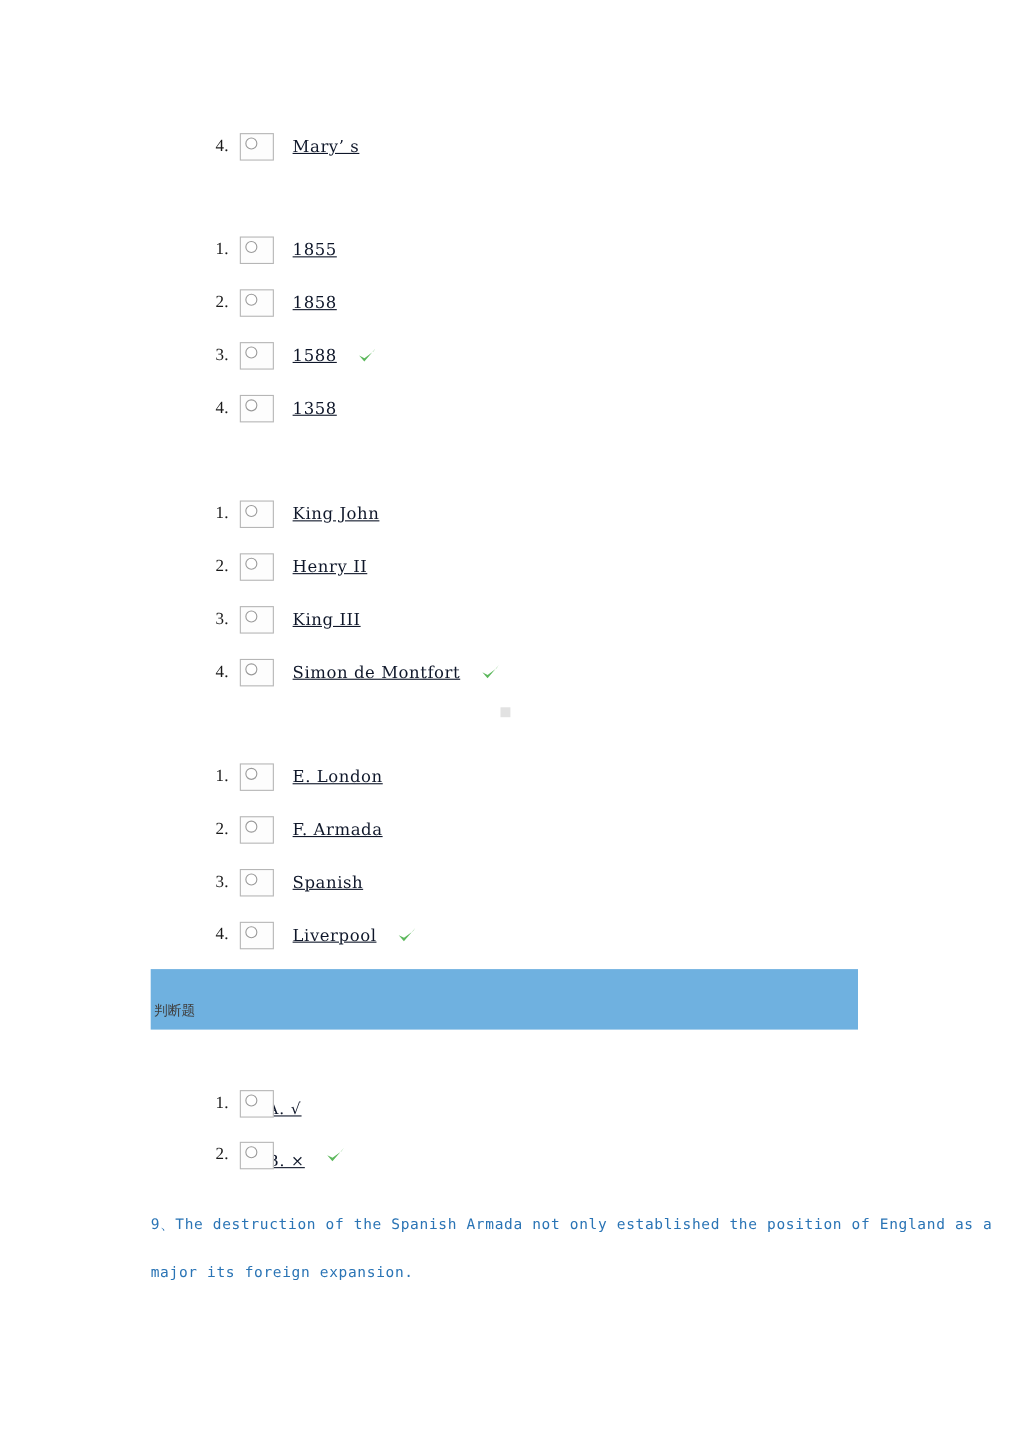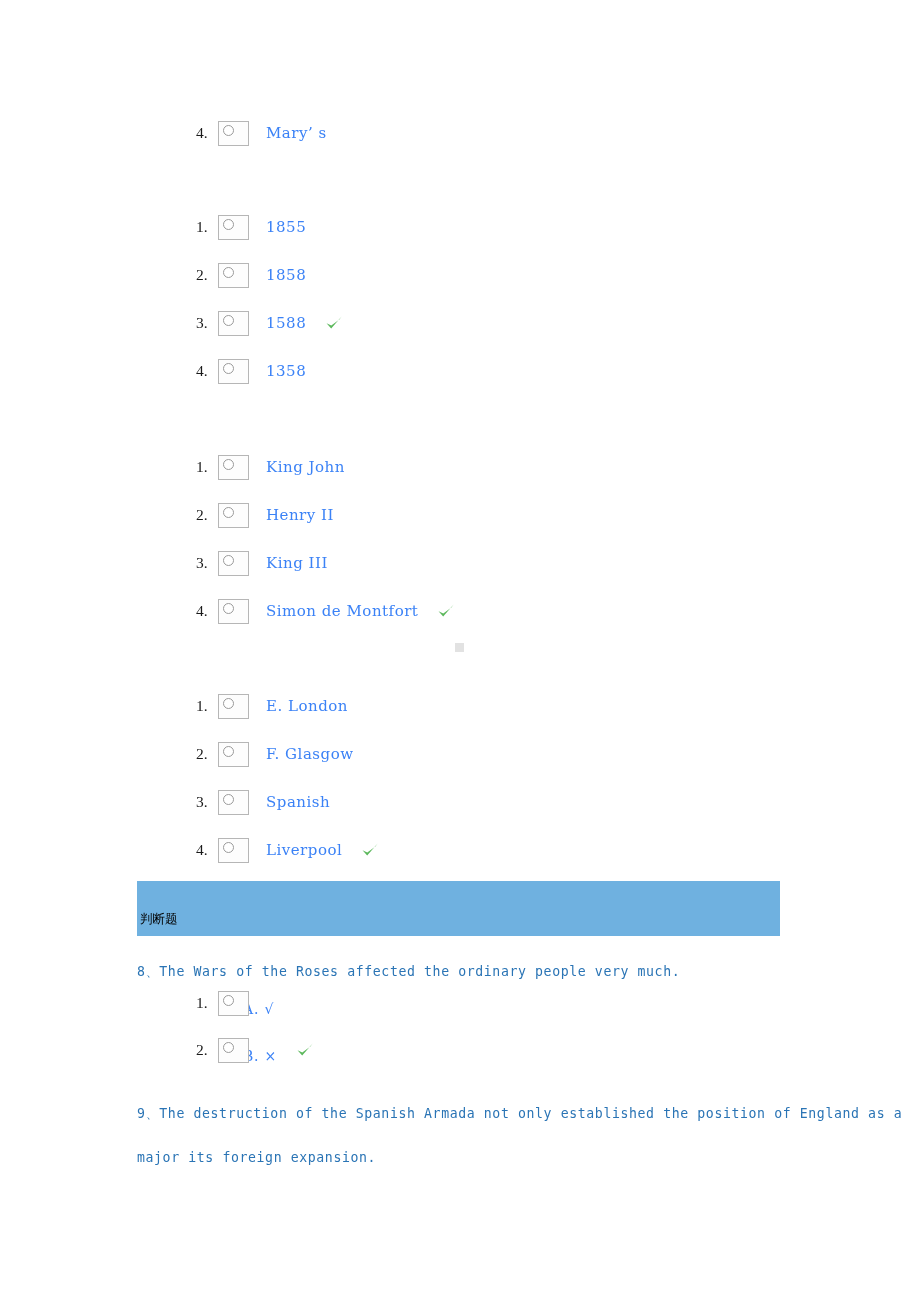--- a/index.html
+++ b/index.html
@@ -84,24 +84,25 @@
     top: 3px;
     width: 9px;
     height: 9px;
     border: 1.4px solid #9a9a9a;
     border-radius: 50%;
     background: #ffffff;
   }
   .opt .olabel {
     font-family: "DejaVu Serif", "Liberation Serif", serif;
     font-size: 15px;
-    color: #3b82f6;
+    color: #0f172a;
     margin-left: 17px;
     white-space: nowrap;
     letter-spacing: 0.5px;
+    text-decoration: underline;
   }
   
   .opt.tf .olabel {
     margin-left: -6px;
     font-size: 14px;
     align-self: flex-end;
     margin-bottom: 1px;
     letter-spacing: 0.8px;
   }
 
@@ -120,21 +121,21 @@
     left: 137px;
     width: 643px;
     height: 55px;
     background: #6fb1e0;
     display: flex;
     align-items: flex-end;
   }
   .banner .btext {
     font-family: Liberation Mono, monospace;
     font-size: 12.5px;
-    color: #000000;
+    color: #404040;
     padding: 0 0 8px 3px;
   }
 
   
   .artifact {
     position: absolute;
     width: 9px;
     height: 9px;
     background: #e2e2e2;
   }
@@ -208,21 +209,21 @@
 
 
   <div class="opt" style="top:691px;">
     <span class="idx">1.</span>
     <span class="radiobox"></span>
     <span class="olabel">E. London</span>
   </div>
   <div class="opt" style="top:739px;">
     <span class="idx">2.</span>
     <span class="radiobox"></span>
-    <span class="olabel">F. Glasgow</span>
+    <span class="olabel">F. Armada</span>
   </div>
   <div class="opt" style="top:787px;">
     <span class="idx">3.</span>
     <span class="radiobox"></span>
     <span class="olabel">Spanish</span>
   </div>
   <div class="opt" style="top:835px;">
     <span class="idx">4.</span>
     <span class="radiobox"></span>
     <span class="olabel">Liverpool</span>
@@ -230,23 +231,20 @@
       <svg width="20" height="20" viewBox="0 0 20 20">
           <path d="M2.5 10.2 L7.2 15.6 L17.6 3.6 L15.4 6.6 L7.3 12.6 Z" fill="#5cb85c"></path>
         </svg>
     </span>
   </div>
 
   <div class="banner" style="top:881px;">
     <span class="btext">判断题</span>
   </div>
 
-  <div class="qstem" style="top:961px;">
-    <span class="qnum">8、</span><span>The Wars of the Roses affected the ordinary people very much.</span>
-  </div>
 
   <div class="opt tf" style="top:988px;">
     <span class="idx">1.</span>
     <span class="radiobox"></span>
     <span class="olabel">A. √</span>
   </div>
   <div class="opt tf" style="top:1035px;">
     <span class="idx">2.</span>
     <span class="radiobox"></span>
     <span class="olabel">B. ×</span>

